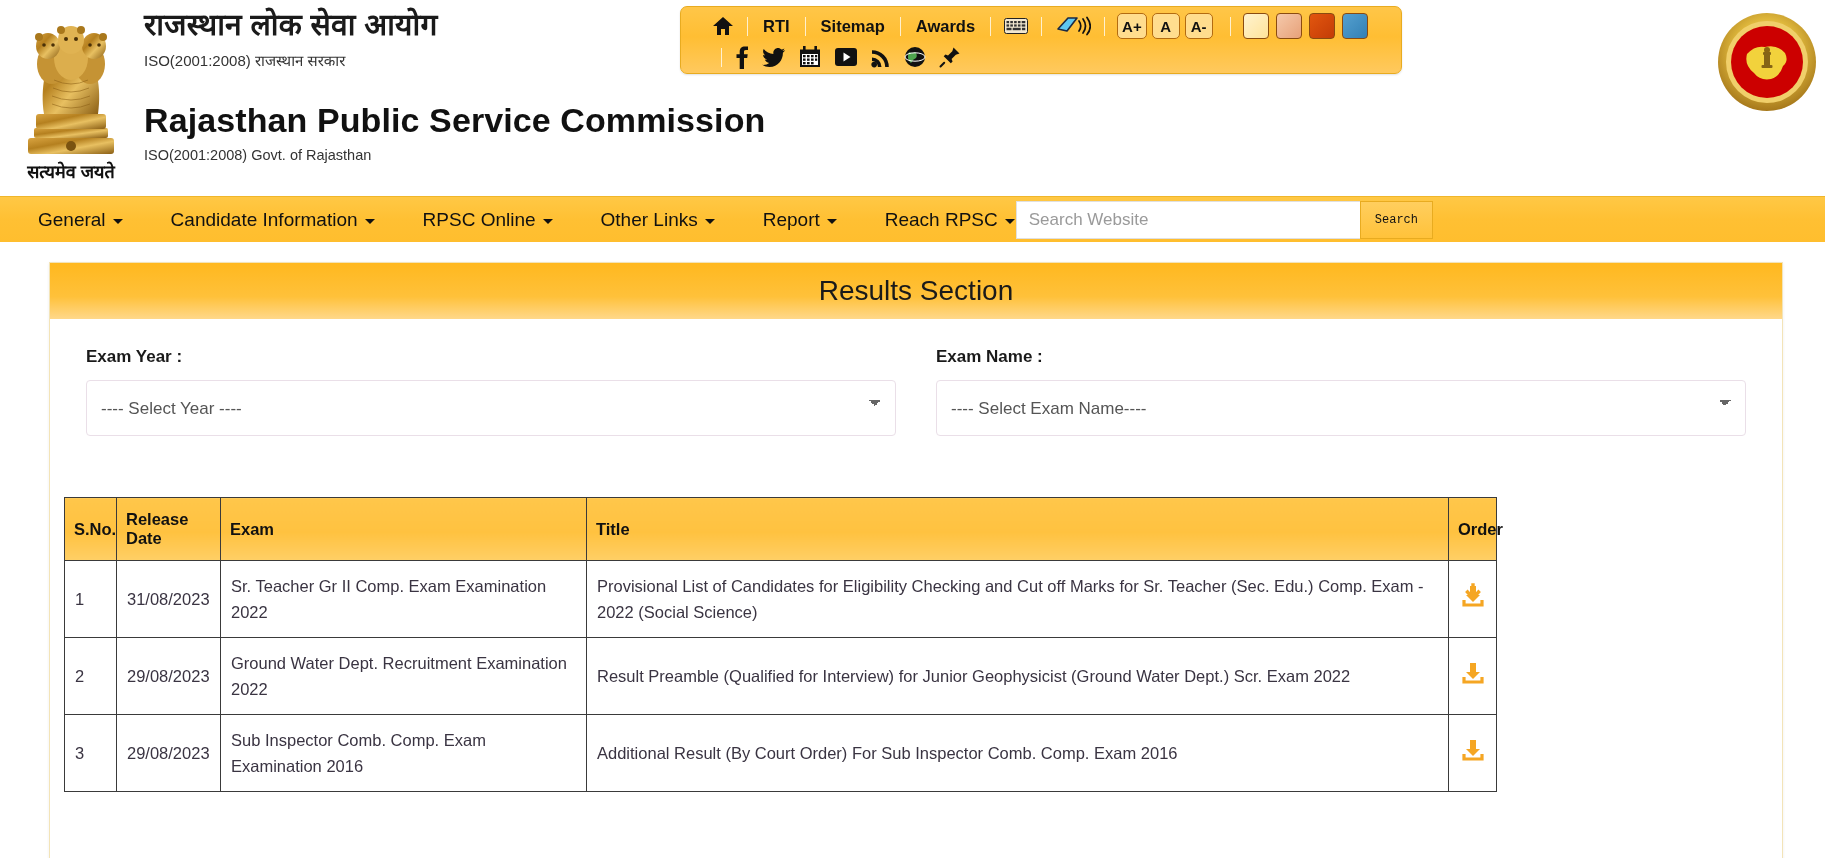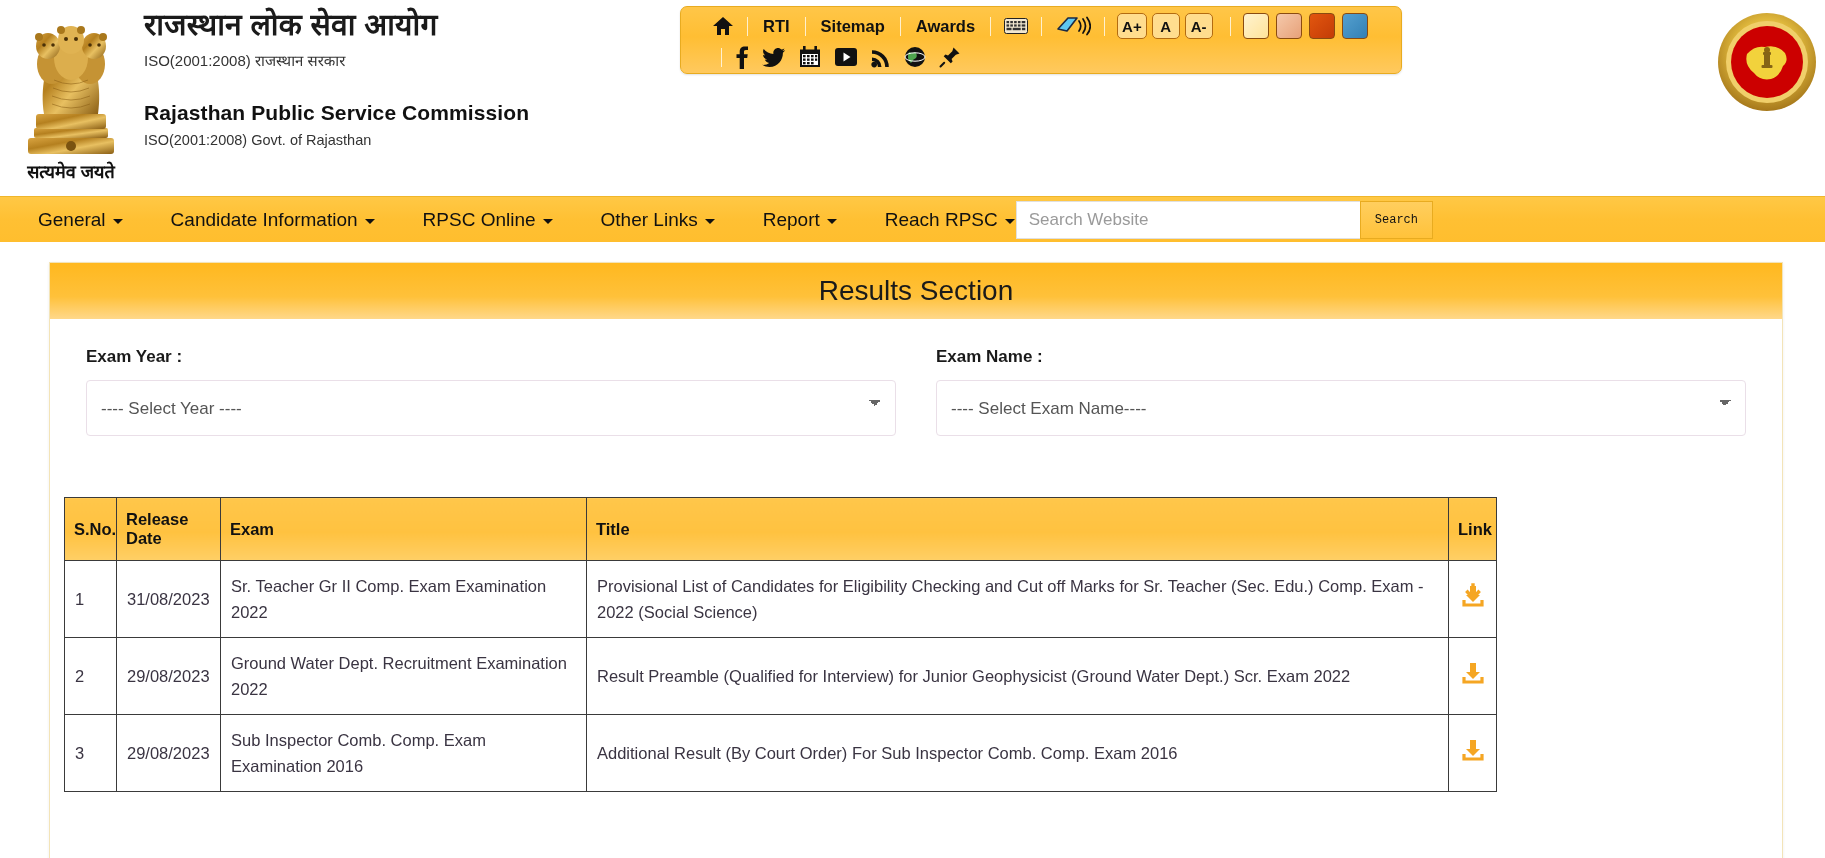--- a/index.html
+++ b/index.html
@@ -35,21 +35,21 @@
     letter-spacing: .2px;
     line-height: 1.25;
     margin: 0;
   }
   .sub-hi {
     font-size: 15px;
     color: #333;
     margin-top: 6px;
   }
   .title-en {
-    font-size: 21px;
+    font-size: 34px;
     font-weight: bold;
     color: #111;
     margin-top: 31px;
     letter-spacing: .1px;
   }
   .sub-en {
     font-size: 14.5px;
     color: #333;
     margin-top: 7px;
   }
@@ -530,21 +530,21 @@
   </div>
 
   <div class="table-wrap">
     <table class="results">
       <thead>
         <tr>
           <th class="c-sno">S.No.</th>
           <th class="c-date">Release Date</th>
           <th class="c-exam">Exam</th>
           <th class="c-title">Title</th>
-          <th class="c-link">Link</th>
+          <th class="c-link">Order</th>
         </tr>
       </thead>
       <tbody>
         <tr>
           <td class="c-sno">1</td>
           <td class="c-date">31/08/2023</td>
           <td class="c-exam">Sr. Teacher Gr II Comp. Exam Examination 2022</td>
           <td class="c-title">Provisional List of Candidates for Eligibility Checking and Cut off Marks for Sr. Teacher (Sec. Edu.) Comp. Exam - 2022 (Social Science)</td>
           <td class="c-link">
             <span class="dl-icon">

